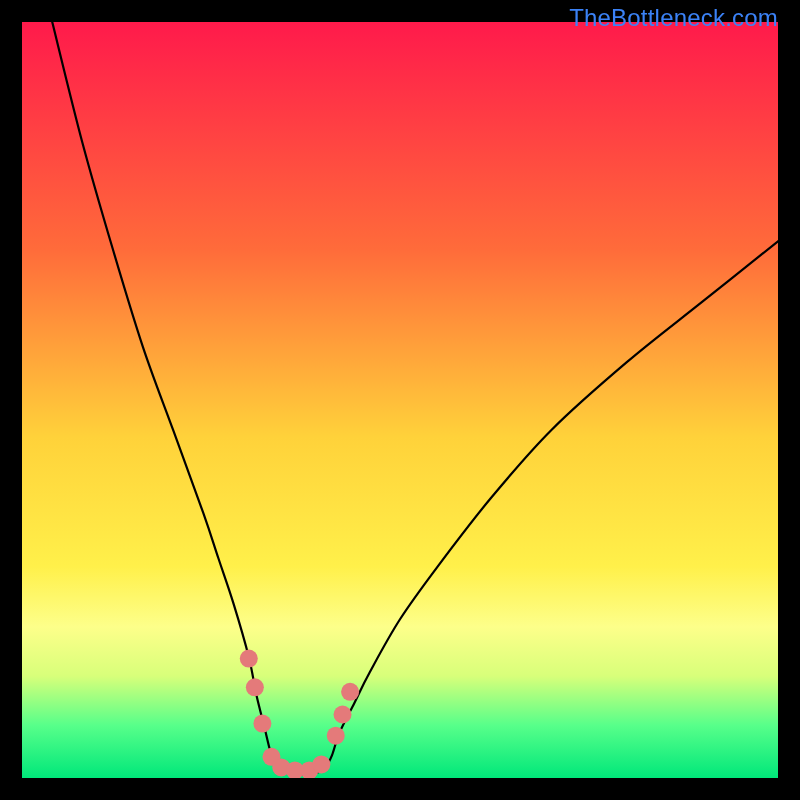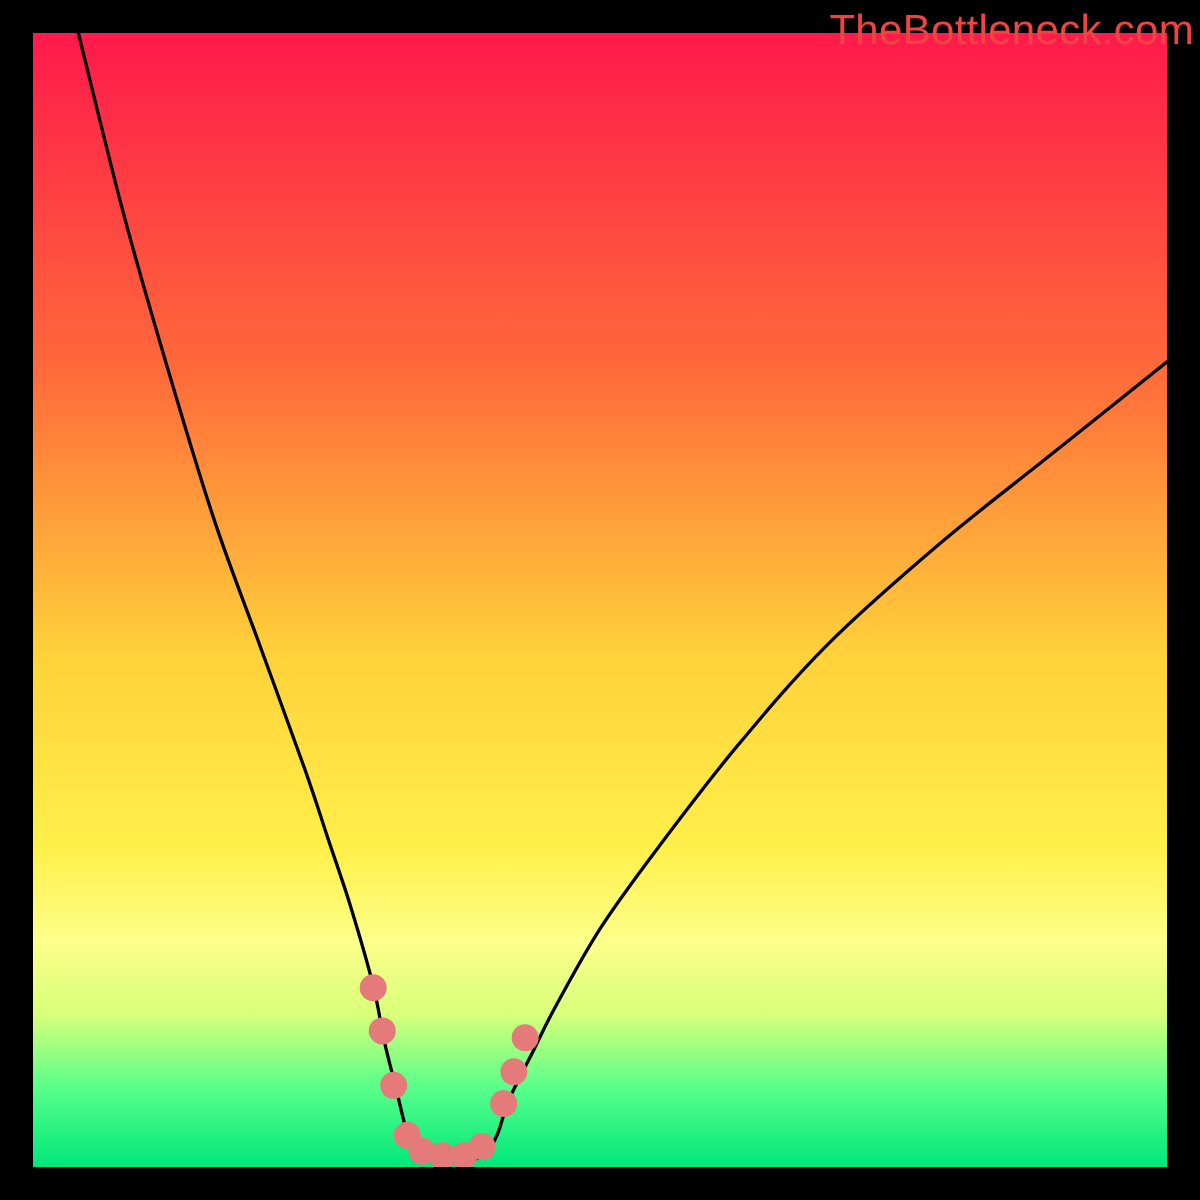--- a/index.html
+++ b/index.html
@@ -15,23 +15,23 @@
     position: absolute;
     left: 22px;
     top: 22px;
     width: 756px;
     height: 756px;
     overflow: hidden;
   }
   .watermark {
     position: absolute;
     top: 4px;
-    right: 4px;
-    color: #ef4444;
-    font-size: 28px;
+    right: 22px;
+    color: #3b82f6;
+    font-size: 24px;
     letter-spacing: 0.2px;
     z-index: 20;
   }
   svg { display: block; }
 </style>
 </head>
 <body>
 
 <div class="watermark">TheBottleneck.com</div>
 

